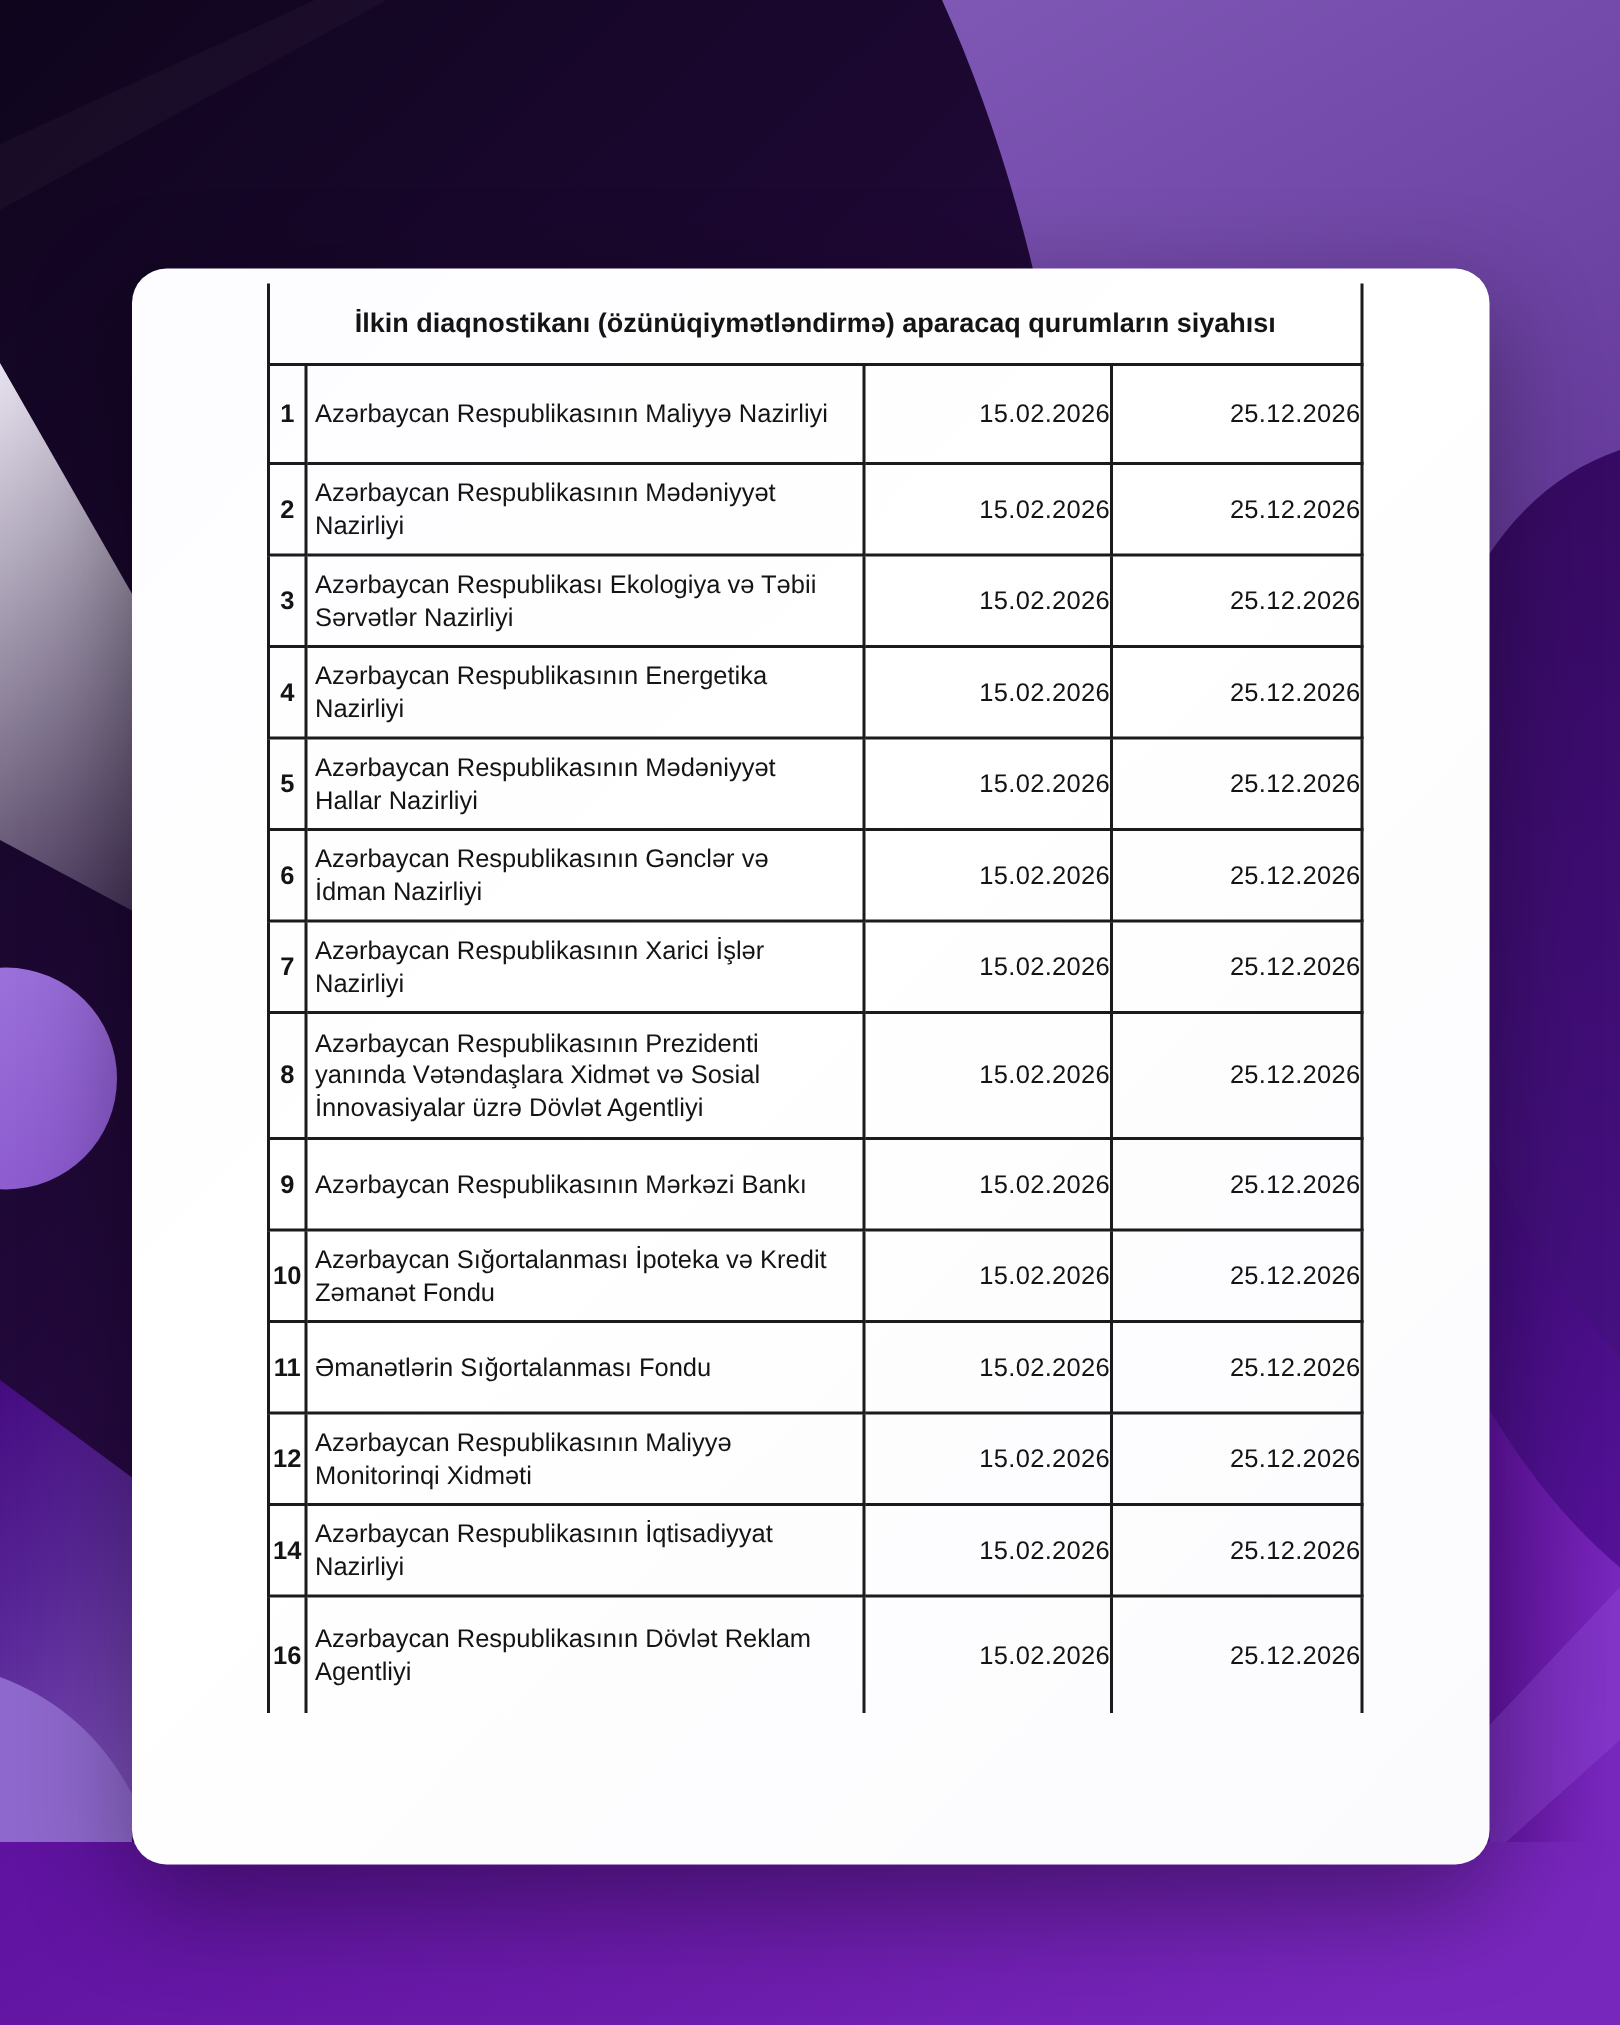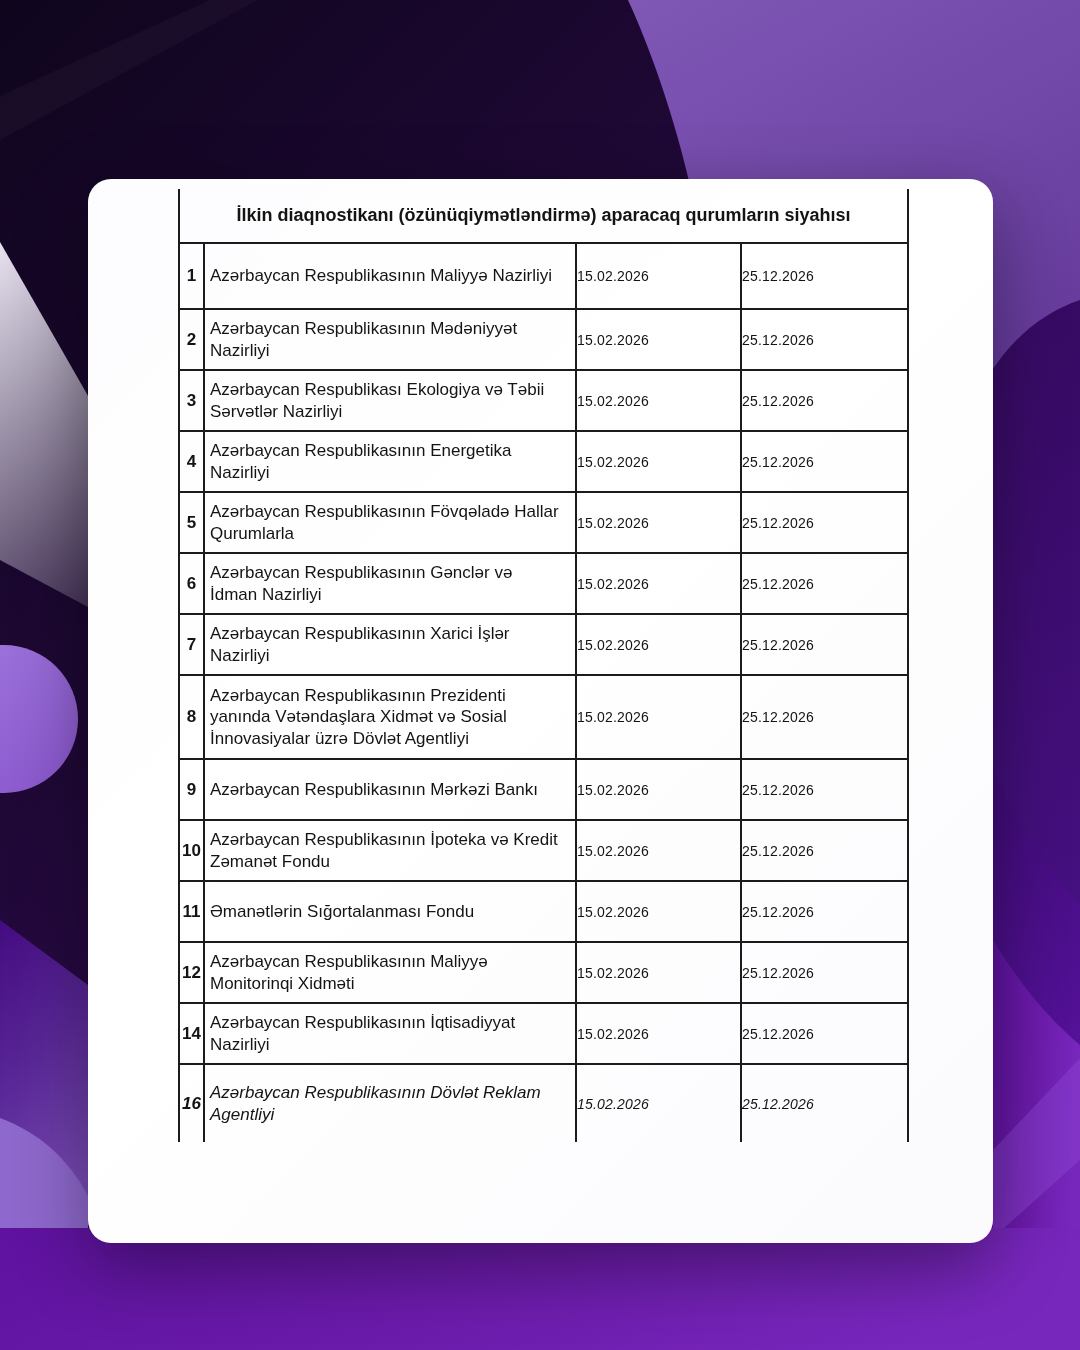--- a/index.html
+++ b/index.html
@@ -30,21 +30,21 @@
     font-size:18px;font-weight:bold;text-align:center;
     padding:0 18px;
   }
   td.c-num{
     font-weight:bold;font-size:17px;text-align:center;padding:0;
   }
   td.c-name{
     font-size:17px;text-align:left;padding:2px 14px 2px 5px;line-height:1.25;
   }
   td.c-date{
-    font-size:14px;text-align:left;padding:0;letter-spacing:.2px;
+    font-size:17px;text-align:right;padding:0;letter-spacing:.2px;
   }
   table.list tbody tr:last-child td{border-bottom:none;}
 </style>
 </head>
 <body>
 
 <div class="stage">
 
   <svg class="bg" width="1080" height="1350" viewBox="0 0 1080 1350" preserveAspectRatio="none" aria-hidden="true">
     <defs>
@@ -129,21 +129,21 @@
             <td class="c-date">25.12.2026</td>
           </tr>
           <tr style="height: 61px;">
             <td class="c-num">4</td>
             <td class="c-name">Azərbaycan Respublikasının Energetika Nazirliyi</td>
             <td class="c-date">15.02.2026</td>
             <td class="c-date">25.12.2026</td>
           </tr>
           <tr style="height: 61px;">
             <td class="c-num">5</td>
-            <td class="c-name">Azərbaycan Respublikasının Fövqəladə Hallar Qurumlarla</td>
+            <td class="c-name">Azərbaycan Respublikasının Mədəniyyət Hallar Nazirliyi</td>
             <td class="c-date">15.02.2026</td>
             <td class="c-date">25.12.2026</td>
           </tr>
           <tr style="height: 61px;">
             <td class="c-num">6</td>
             <td class="c-name">Azərbaycan Respublikasının Gənclər və İdman Nazirliyi</td>
             <td class="c-date">15.02.2026</td>
             <td class="c-date">25.12.2026</td>
           </tr>
           <tr style="height: 61px;">
@@ -159,21 +159,21 @@
             <td class="c-date">25.12.2026</td>
           </tr>
           <tr style="height: 61px;">
             <td class="c-num">9</td>
             <td class="c-name">Azərbaycan Respublikasının Mərkəzi Bankı</td>
             <td class="c-date">15.02.2026</td>
             <td class="c-date">25.12.2026</td>
           </tr>
           <tr style="height: 61px; margin-left: 24px;">
             <td class="c-num">10</td>
-            <td class="c-name">Azərbaycan Respublikasının İpoteka və Kredit Zəmanət Fondu</td>
+            <td class="c-name">Azərbaycan Sığortalanması İpoteka və Kredit Zəmanət Fondu</td>
             <td class="c-date">15.02.2026</td>
             <td class="c-date">25.12.2026</td>
           </tr>
           <tr style="height: 61px; margin-top: 15px;">
             <td class="c-num">11</td>
             <td class="c-name">Əmanətlərin Sığortalanması Fondu</td>
             <td class="c-date">15.02.2026</td>
             <td class="c-date">25.12.2026</td>
           </tr>
           <tr style="height: 61px;">
@@ -181,21 +181,21 @@
             <td class="c-name">Azərbaycan Respublikasının Maliyyə Monitorinqi Xidməti</td>
             <td class="c-date">15.02.2026</td>
             <td class="c-date">25.12.2026</td>
           </tr>
           <tr style="height: 61px;">
             <td class="c-num">14</td>
             <td class="c-name">Azərbaycan Respublikasının İqtisadiyyat Nazirliyi</td>
             <td class="c-date">15.02.2026</td>
             <td class="c-date">25.12.2026</td>
           </tr>
-          <tr style="height: 78px; font-style: italic;">
+          <tr style="height: 78px;">
             <td class="c-num">16</td>
             <td class="c-name">Azərbaycan Respublikasının Dövlət Reklam Agentliyi</td>
             <td class="c-date">15.02.2026</td>
             <td class="c-date">25.12.2026</td>
           </tr>
         </tbody>
     </table>
   </div>
 
 </div>

